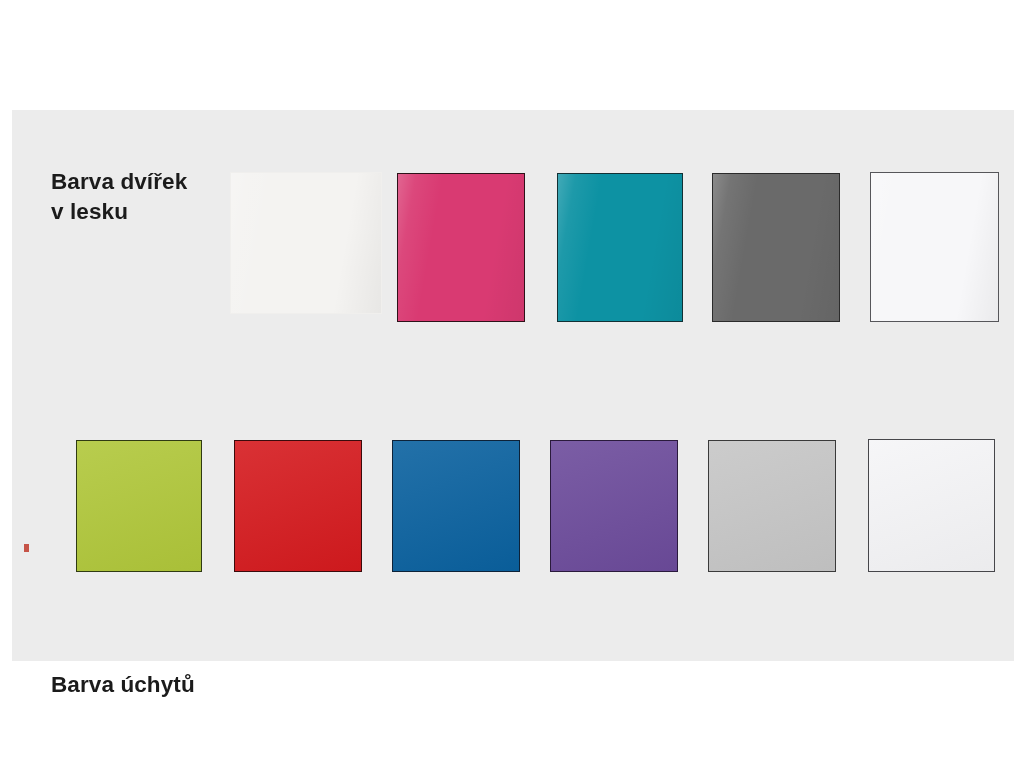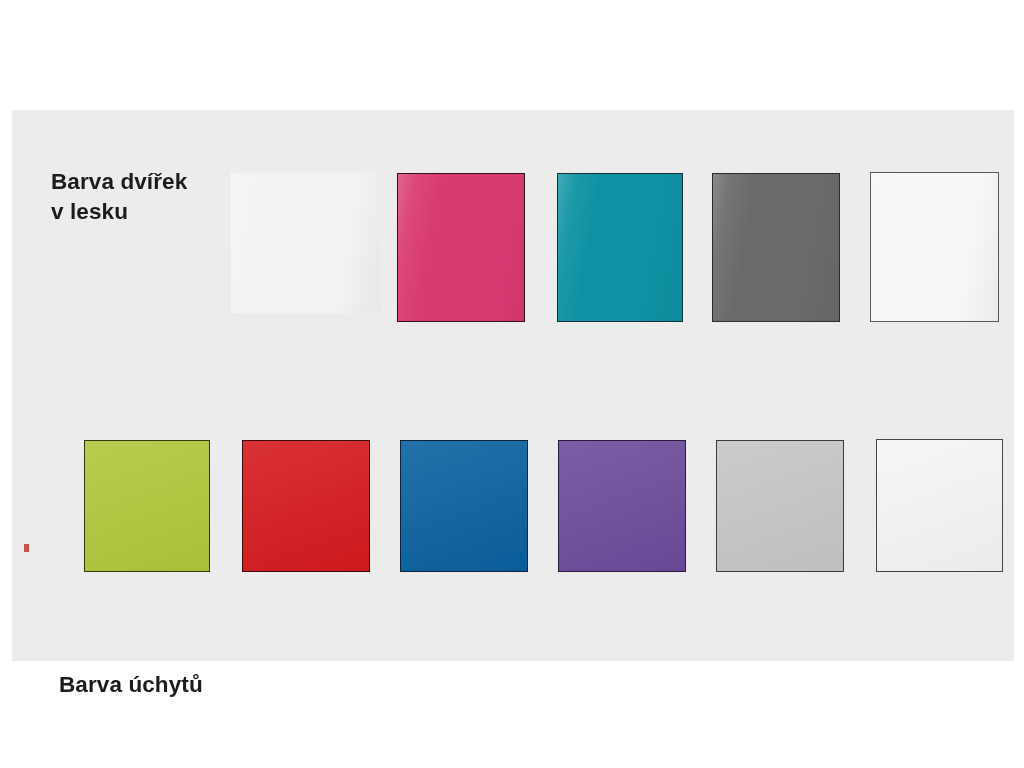--- a/index.html
+++ b/index.html
@@ -42,21 +42,21 @@
     height: 8px;
     background: #c0392b;
     opacity: .85;
   }
 
   
   .swatch-row {
     position: absolute;
   }
   #row-doors  { left: 0px;  top: 0px;   width: 1002px; height: 240px; }
-  #row-handles{ left: 8px;  top: 270px; width: 862px; height: 260px; }
+  #row-handles{ left: 0px;  top: 270px; width: 862px; height: 260px; }
 
   .row-label {
     position: absolute;
     color: #1b1b1b;
     font-size: 22.5px;
     font-weight: bold;
     line-height: 1.32;
     letter-spacing: .1px;
     white-space: pre-line;
     user-select: none;

